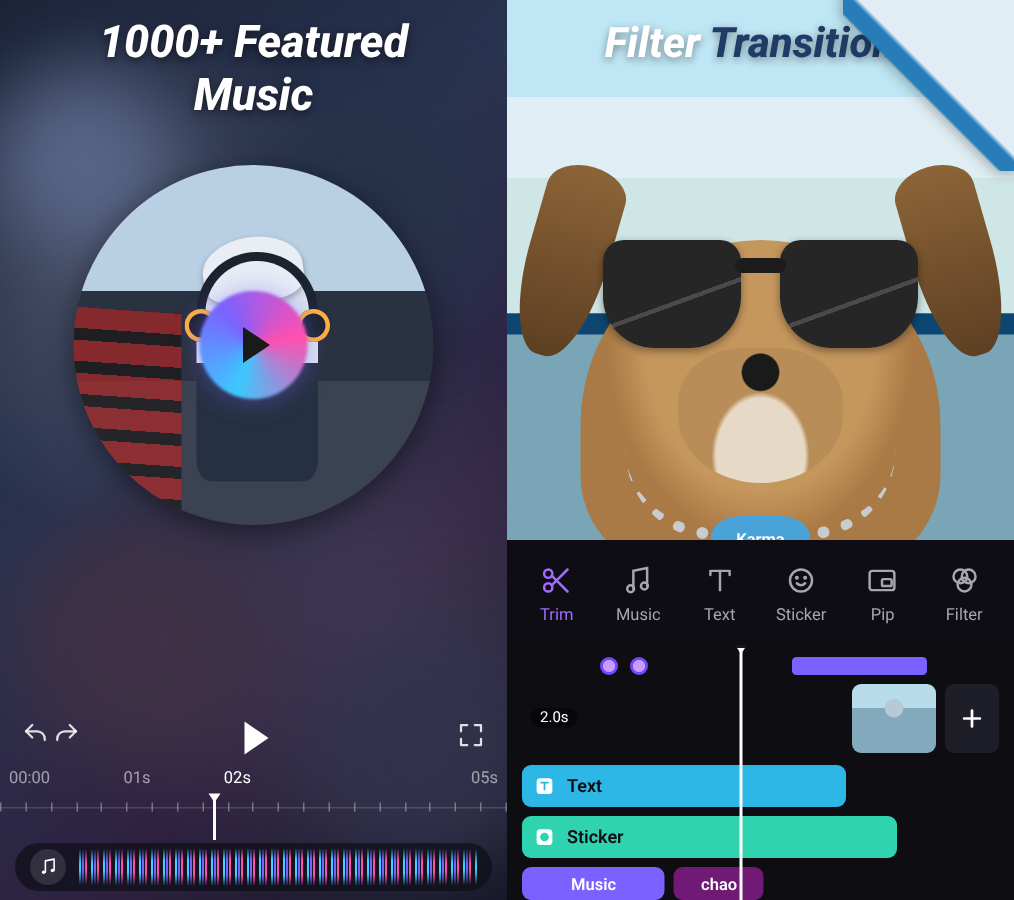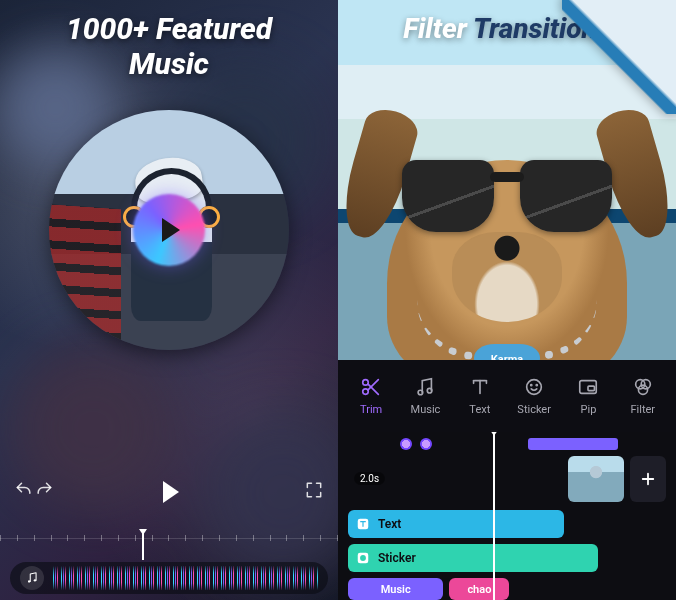--- a/index.html
+++ b/index.html
@@ -337,21 +337,21 @@
   }
   .trans-tab.blue { background: #2cb7e6; }
   .trans-tab.teal { background: #2fd3b0; width: 74%; }
   .strip-bottom { height: 22px; margin: 0 10px; display:flex; gap:6px; }
   .pill {
     height: 22px; border-radius: 6px; display:flex; align-items:center; justify-content:center;
     color:#fff; font-size:11px; font-weight:600; padding:0 10px;
   }
   .pill.music  { background:#7b61ff; width:30%; }
   .pill.effect { background:#2cb7e6; flex:1; }
-  .pill.chao   { background:#ec4899; width:60px; }
+  .pill.chao   { background:#701a75; width:60px; }
 
   
   .svg-ico { width: 20px; height: 20px; stroke: currentColor; fill: none; stroke-width: 1.8; stroke-linecap: round; stroke-linejoin: round; }
 </style>
 </head>
 <body>
 
 <div class="panel-left">
   <div class="left-bg-blur"></div>
 
@@ -396,20 +396,28 @@
       <svg class="svg-ico" viewBox="0 0 24 24">
         <path d="M4 9V4h5"></path>
           <path d="M20 9V4h-5"></path>
           <path d="M4 15v5h5"></path>
           <path d="M20 15v5h-5"></path>
       </svg>
     </div>
   </div>
 
   <div class="timeline">
+    <div class="time-labels">
+      <span>00:00</span>
+      <span>01s</span>
+      <span>02s</span>
+      <span></span>
+      <span></span>
+      <span>05s</span>
+    </div>
     <div class="tl-line"></div>
     <div class="ticks">
       <i></i>
         <i></i>
         <i></i>
         <i></i>
         <i></i>
         <i></i>
         <i></i>
         <i></i>

